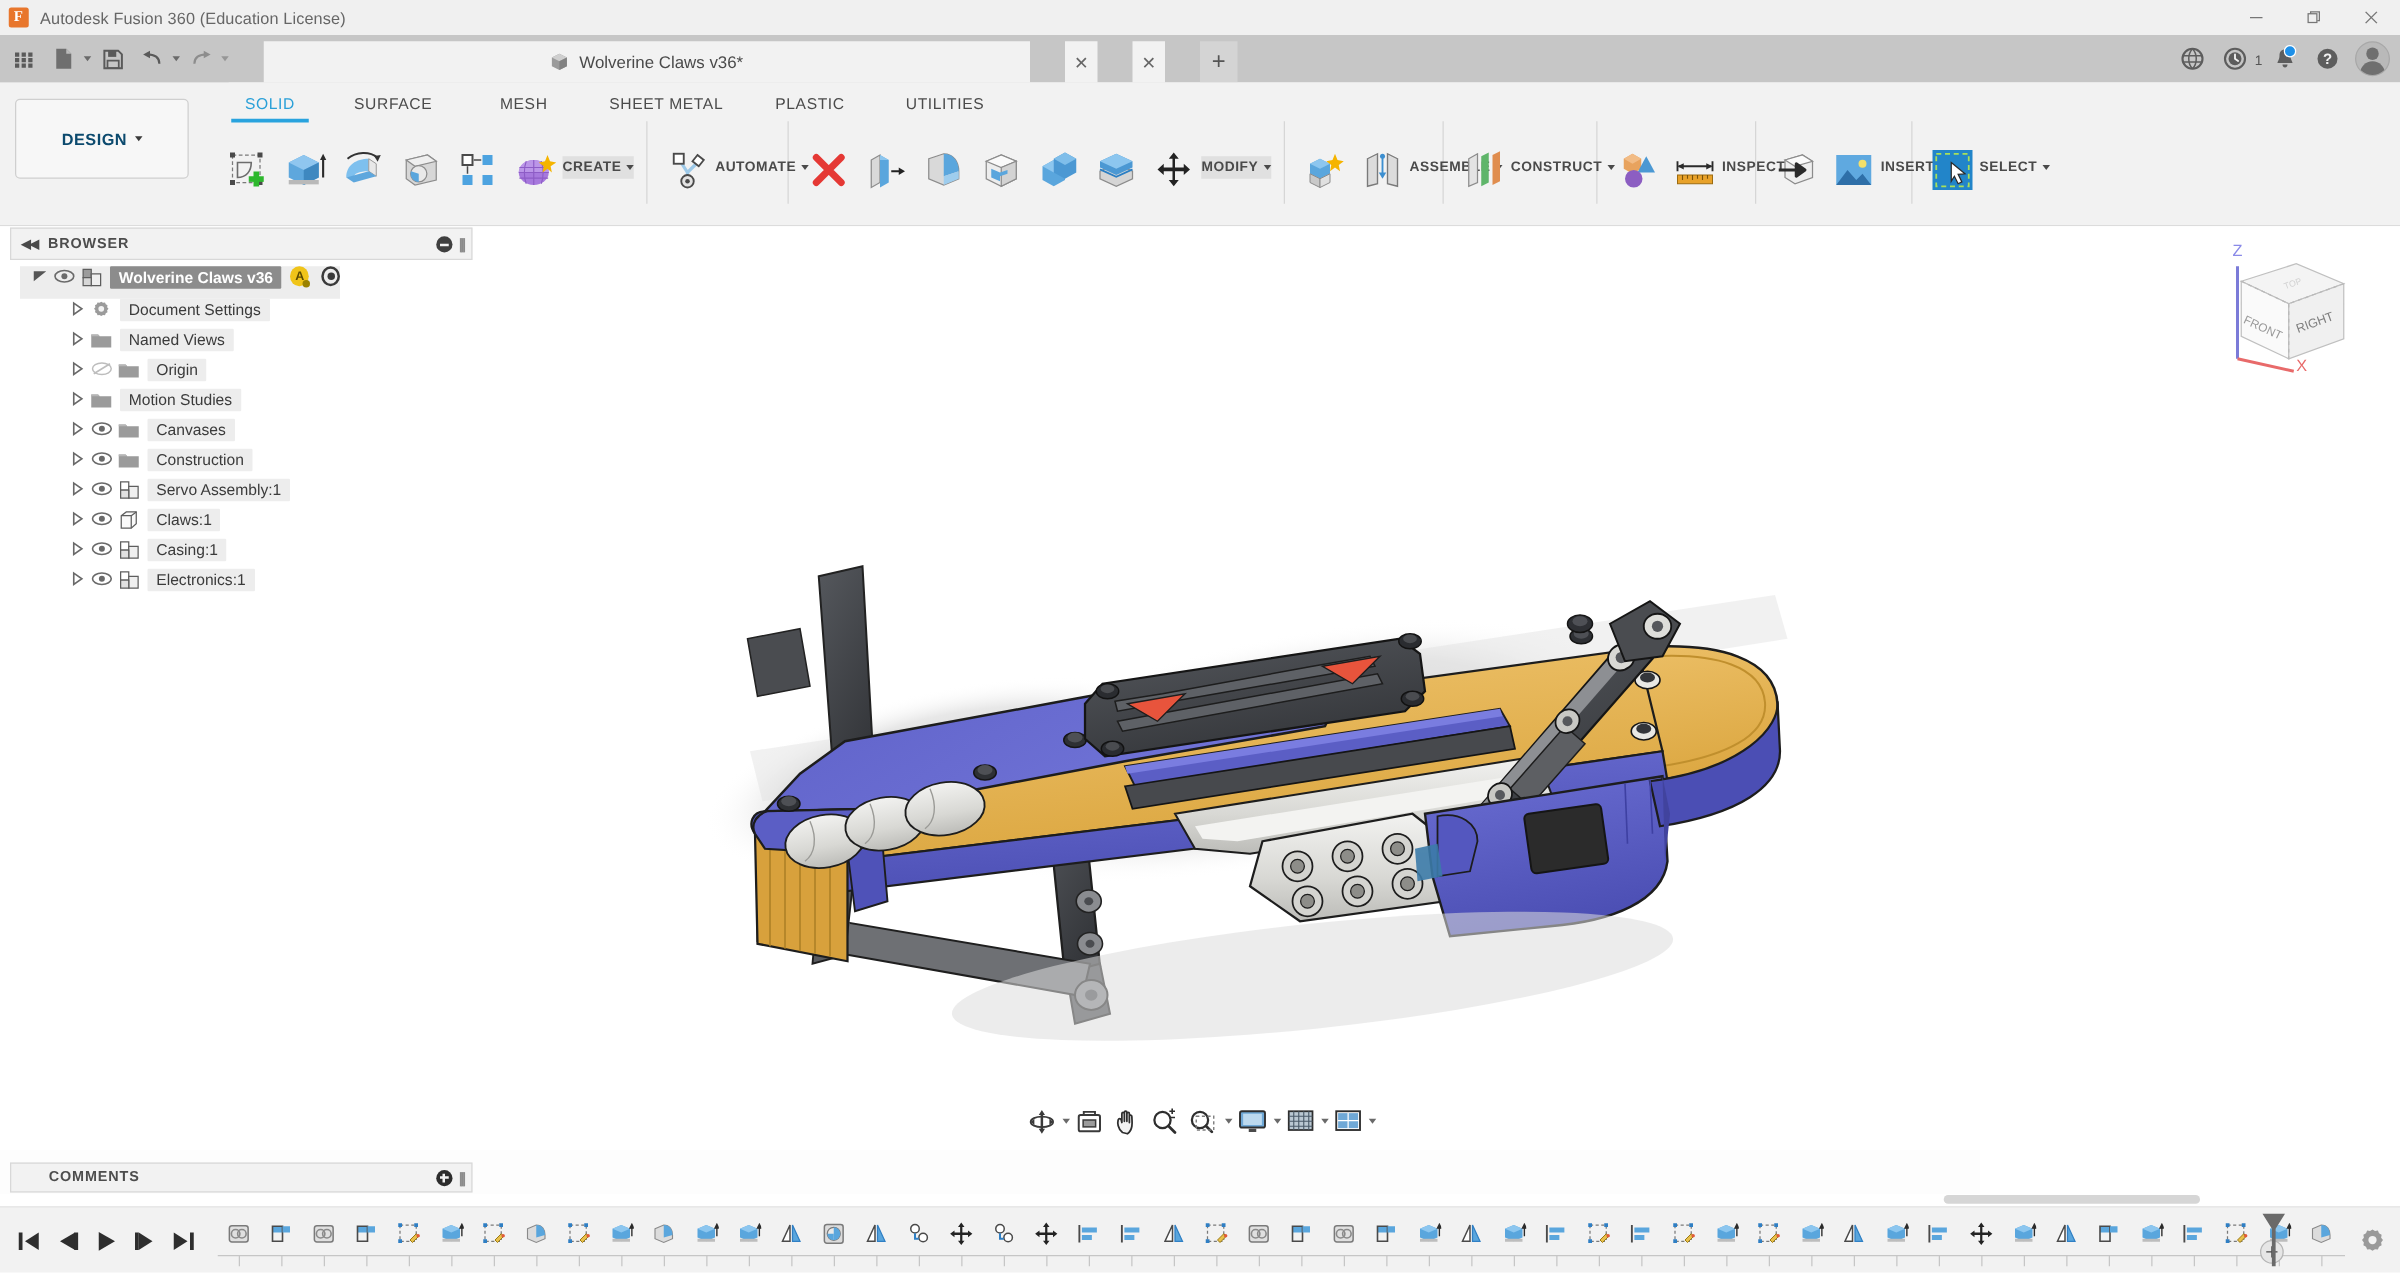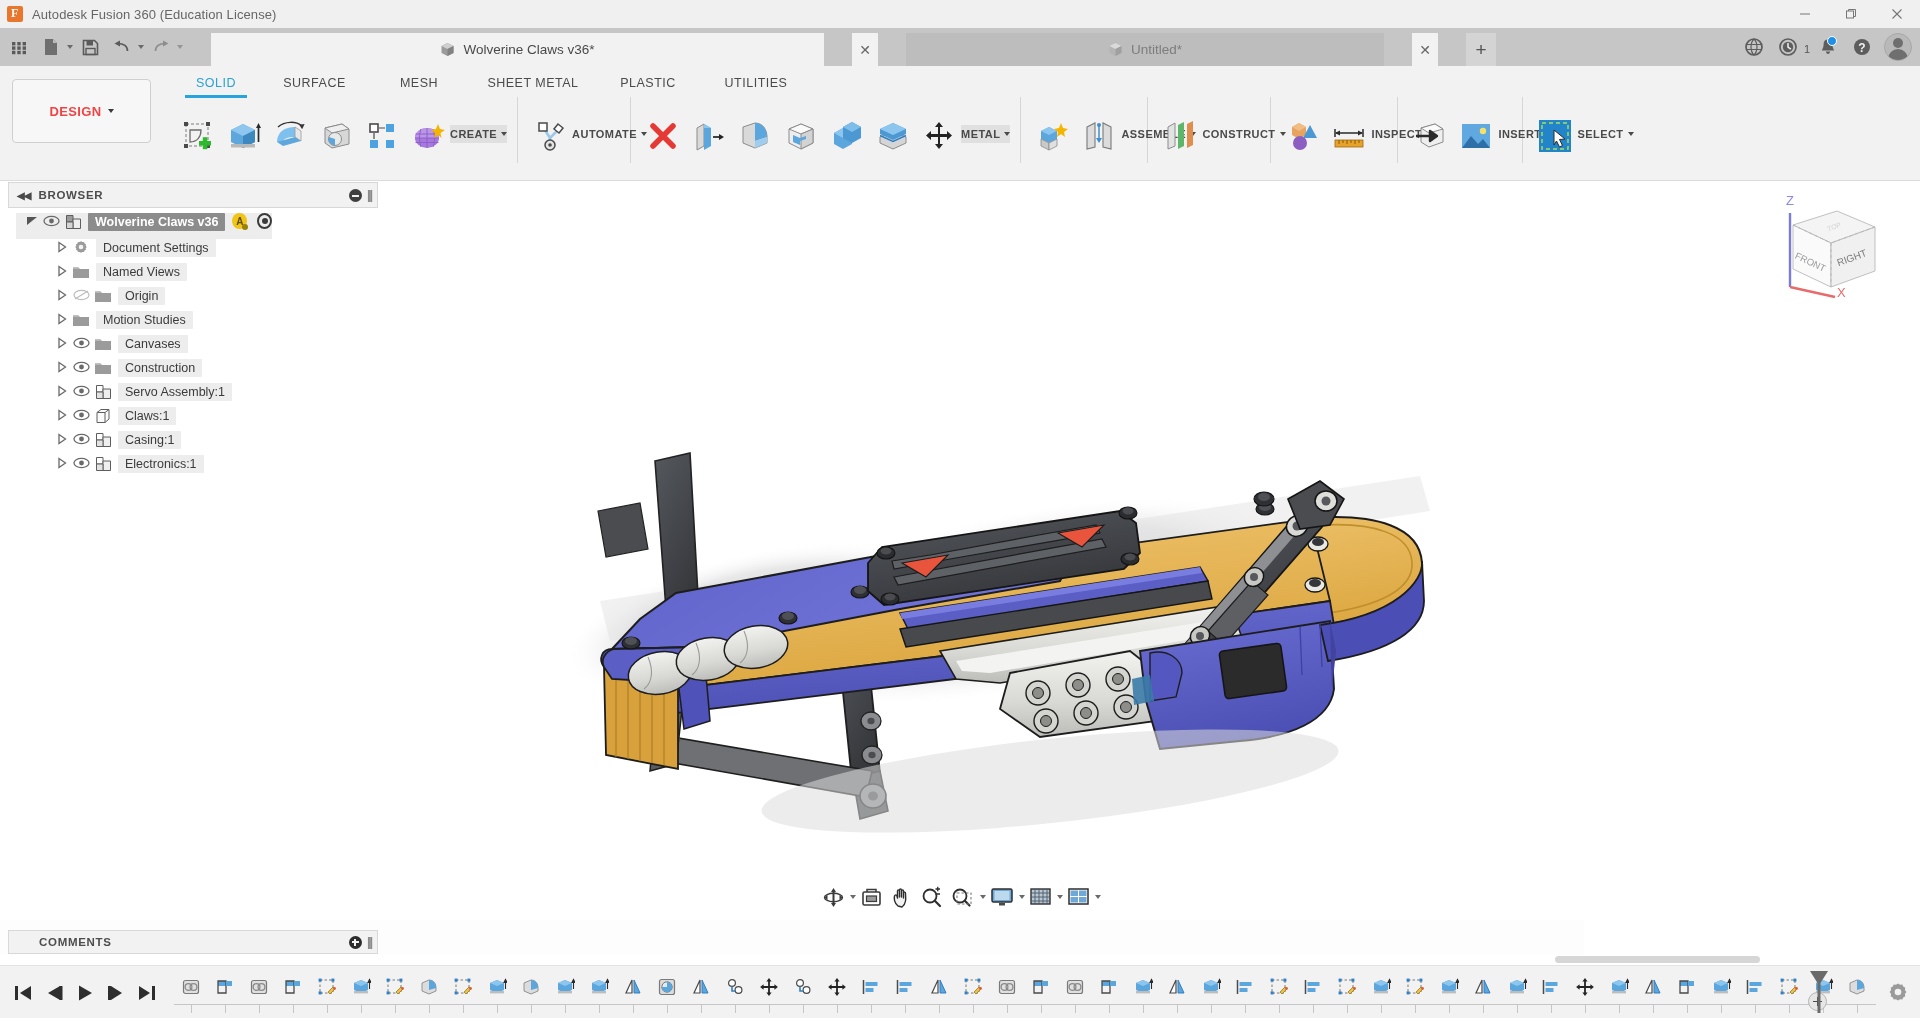--- a/index.html
+++ b/index.html
@@ -54,21 +54,21 @@
   .avatar:after{content:"";position:absolute;left:3px;top:15px;width:20px;height:14px;
     border-radius:10px 10px 0 0;background:#6f6f6f;}
   .notif-dot{position:absolute;right:7px;top:5px;width:8px;height:8px;border-radius:50%;
     background:#1e90e8;border:1px solid #fff;}
 
   
   .ribbon{position:absolute;left:0;top:66px;width:1920px;height:114px;background:#f2f2f2;
     border-bottom:1px solid #dcdcdc;}
   .designbox{position:absolute;left:12px;top:13px;width:137px;height:62px;background:#f7f7f7;
     border:1px solid #cfcfcf;border-radius:4px;display:flex;align-items:center;justify-content:center;
-    font-size:13px;color:#ef4444;font-weight:bold;letter-spacing:.4px;}
+    font-size:13px;color:#0c4a6e;font-weight:bold;letter-spacing:.4px;}
   .designbox .caret{margin-left:6px;border-top-color:#3a3a3a;}
 
   .ribtabs{position:absolute;left:170px;top:6px;display:flex;gap:0px;}
   .ribtab{font-size:12.5px;color:#4b4b4b;letter-spacing:.5px;text-align:center;padding:4px 0 5px 0;
     position:relative;}
   .ribtab.sel{color:#2aa0d8;}
   .ribtab.sel:after{content:"";position:absolute;left:50%;transform:translateX(-50%);bottom:-3px;
     width:62px;height:3px;background:#29a3de;}
 
   .panels{position:absolute;left:170px;top:28px;display:flex;align-items:flex-start;height:82px;}
@@ -241,30 +241,20 @@
         <svg width="15" height="15" viewBox="0 0 15 15">
           <path d="M7.5 1 L13.5 4 V11 L7.5 14 L1.5 11 V4 Z" fill="#9b9b9b"></path>
           <path d="M7.5 1 L13.5 4 L7.5 7 L1.5 4 Z" fill="#cfcfcf"></path>
           <path d="M7.5 7 L13.5 4 V11 L7.5 14 Z" fill="#828282"></path>
         </svg>
       </span>
       <span>Wolverine Claws v36*</span>
     </div>
     <div class="tab-close">✕</div>
 
-    <div class="tab inactive" style="width:450px;">
-      <span class="tab-cube">
-        <svg width="15" height="15" viewBox="0 0 15 15">
-          <path d="M7.5 1 L13.5 4 V11 L7.5 14 L1.5 11 V4 Z" fill="#b4b4b4"></path>
-          <path d="M7.5 1 L13.5 4 L7.5 7 L1.5 4 Z" fill="#dadada"></path>
-          <path d="M7.5 7 L13.5 4 V11 L7.5 14 Z" fill="#a0a0a0"></path>
-        </svg>
-      </span>
-      <span>Untitled*</span>
-    </div>
     <div class="tab-close inact">✕</div>
     <div class="tab-plus">+</div>
 
     <div class="right-icons">
       <div class="ricon">
         <svg width="20" height="20" viewBox="0 0 20 20">
           <circle cx="10" cy="10" r="8" fill="none" stroke="#5d5d5d" stroke-width="1.7"></circle>
           <path d="M10 2 C6 6 6 14 10 18 M10 2 C14 6 14 14 10 18 M2.4 7.5 H17.6 M2.4 12.5 H17.6" fill="none" stroke="#5d5d5d" stroke-width="1.2"></path>
         </svg>
       </div>
@@ -466,21 +456,21 @@
               <path d="M5 17.5 L18 23.5 L31 17.5" fill="none" stroke="#2b7fc4" stroke-width="1.4"></path>
             </svg>
           </div>
           <div class="tbtn">
             <svg width="30" height="30" viewBox="0 0 30 30">
               <path d="M15 1 L19 6 H16 V13 H23 V10 L28 14.5 L23 19 V16 H16 V23 H19 L15 28 L11 23 H14 V16 H7 V19 L2 14.5 L7 10 V13 H14 V6 H11 Z" fill="#232323"></path>
             </svg>
           </div>
         </div>
         <div class="plabel">
-          <span>METAL</span>
+          <span>MODIFY</span>
             <span class="caret"></span>
         </div>
       </div>
 
       <div class="pdiv"></div>
 
       <div class="panel" style="width:106px;">
         <div class="row">
           <div class="tbtn">
             <svg width="34" height="34" viewBox="0 0 34 34">

